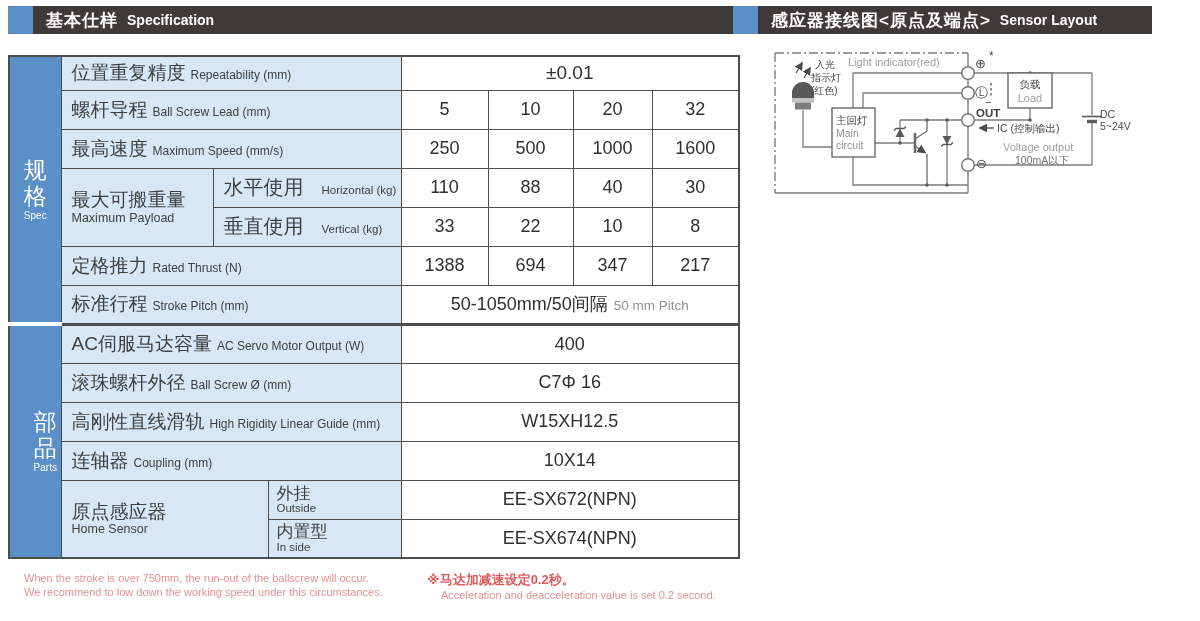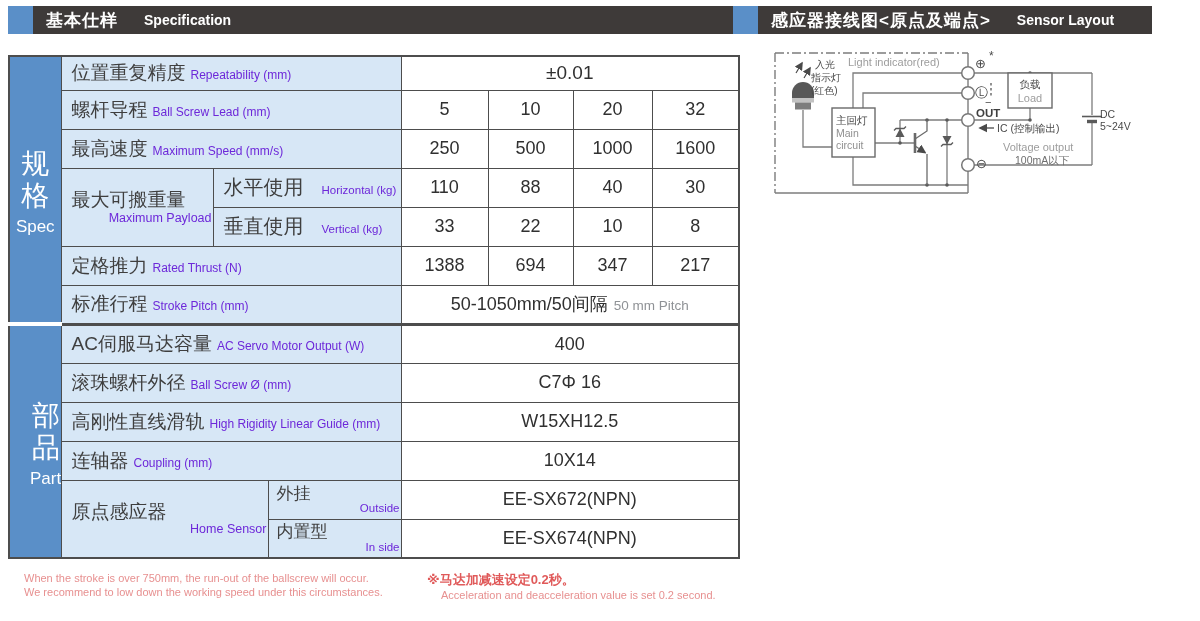--- a/index.html
+++ b/index.html
@@ -2,37 +2,37 @@
 <html><head>
 <meta charset="utf-8">
 <style>
   html,body{margin:0;padding:0;background:#fff;}
   body{font-family:"Liberation Sans","DejaVu Sans",sans-serif;color:#3a3a3a;}
   .page{position:relative;width:1200px;height:621px;background:#fff;overflow:hidden;}
 
   
   .hdr{position:absolute;height:28px;display:flex;top:6px;}
   .hdr-sq{width:25px;background:var(--blue);height:100%;}
-  .hdr-bar{flex:1;background:#3e3a39;color:#fff;display:flex;align-items:center;padding-left:13px;gap:26px;white-space:nowrap;overflow:hidden;}
+  .hdr-bar{flex:1;background:#3e3a39;color:#fff;display:flex;align-items:center;padding-left:13px;gap:9px;white-space:nowrap;overflow:hidden;}
   .hdr-zh{font-size:17px;font-weight:bold;letter-spacing:1px;}
   .hdr-en{font-size:14px;font-weight:bold;}
 
   
   table.spec{position:absolute;left:8px;top:55px;width:730px;border-collapse:collapse;table-layout:fixed;}
   table.spec td{border:1px solid #4d4d4d;vertical-align:middle;overflow:hidden;}
   table.spec{border:2px solid #4d4d4d;}
   td.side{background:var(--blue);color:#fff;text-align:center;padding:0;}
   td.side.side1{border-bottom:4px solid #fff;}
   tr.sec td{border-top:3px solid #4d4d4d;}
   tr.sec td.side2{border-top:4px solid #fff;padding-left:20px;}
-  .side-zh{font-size:28px;line-height:1.12;width:1.15em;margin:6px auto;word-break:break-all;letter-spacing:0;}
-  .side-en{font-size:17px;margin-top:0;}
+  .side-zh{font-size:23px;line-height:1.12;width:1.15em;margin:0 auto;word-break:break-all;letter-spacing:0;}
+  .side-en{font-size:10px;margin-top:0;}
   td.lbl{background:var(--cellblue);padding-left:10px;}
   .zh{font-size:19px;color:#3f3f3f;}
-  .en{font-size:12px;color:#6d28d9;margin-left:5px;text-align:right;}
+  .en{font-size:12px;color:#404040;margin-left:5px;}
   td.sub .zh{font-size:20px;}
   td.sub .en{font-size:11.5px;margin-left:2px;padding-left:16px;}
   td.stack .en{display:block;margin-left:0;margin-top:0;font-size:12.5px;line-height:1.15;}
   td.stack .zh{line-height:1.15;}
   td.substack{background:var(--cellblue);padding-left:8px;}
   td.substack .zh{font-size:17px;line-height:1.05;display:block;}
   td.substack .en{display:block;margin-left:0;font-size:11.5px;line-height:1.05;}
   td.val{text-align:center;font-size:18px;color:#303030;background:#fff;}
   td.val-big{font-size:19px;}
   .pitch-en{font-size:13.5px;color:#8f9296;margin-left:6px;}

